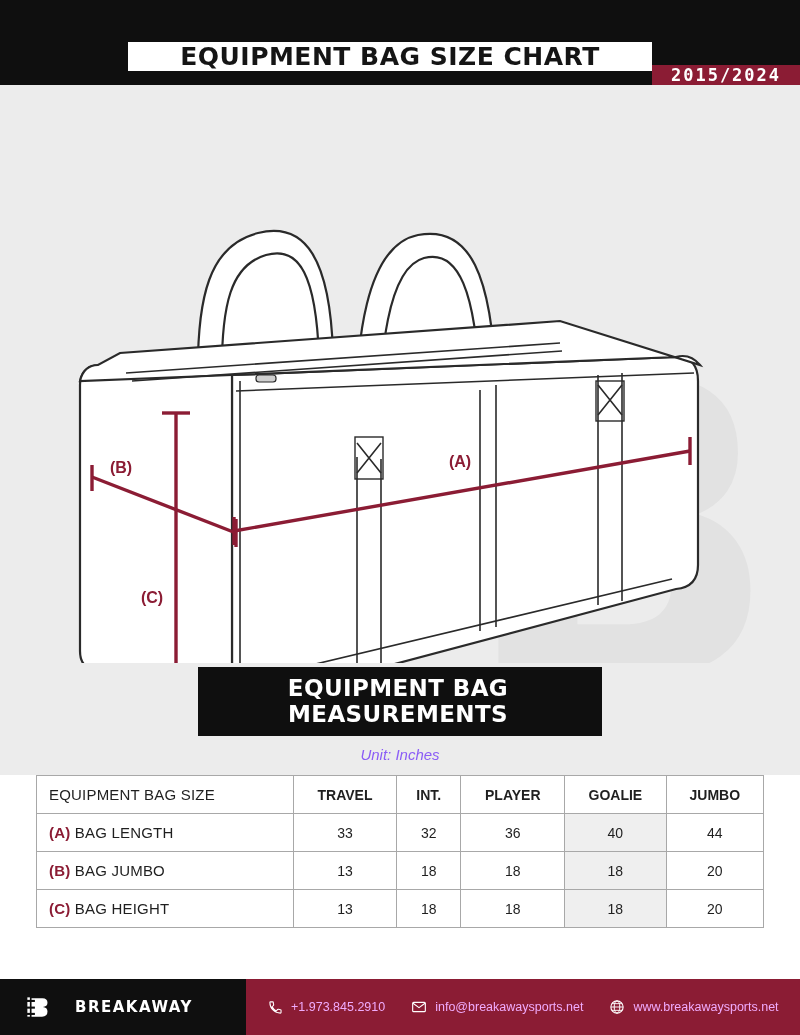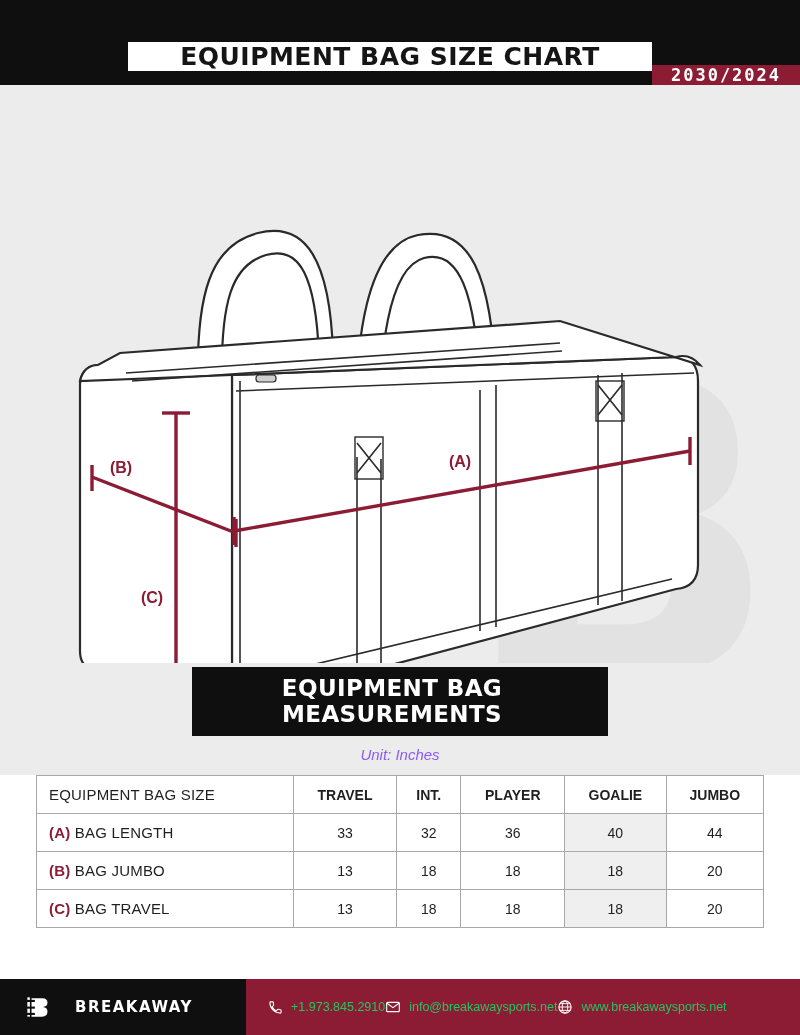--- a/index.html
+++ b/index.html
@@ -109,21 +109,21 @@
   .measure-banner {
     margin: 0 auto;
     width: 400px;
     background: #0f0f0f;
     color: #ffffff;
     text-align: center;
     font-family: "DejaVu Sans", sans-serif;
     font-weight: bold;
     font-size: 23px;
     letter-spacing: 0.4px;
-    padding: 8px 16px 9px 0;
+    padding: 8px 4px 9px 0;
     position: relative;
     z-index: 2;
   }
   .unit-line {
     text-align: center;
     font-style: italic;
     font-size: 15px;
     color: #8b5cf6;
     padding: 10px 0 12px 0;
     position: relative;
@@ -202,22 +202,23 @@
     font-family: "DejaVu Sans", sans-serif;
     font-weight: bold;
     font-size: 15px;
     letter-spacing: 1.5px;
   }
   .footer-right {
     flex: 1;
     background: #8b1c34;
     display: flex;
     align-items: center;
+    gap: 26px;
     padding-left: 22px;
-    color: #22c55e;
+    color: #f0abfc;
     font-size: 12.5px;
   }
   .contact-item {
     display: flex;
     align-items: center;
     gap: 8px;
     white-space: nowrap;
   }
   .icon-sm { display: block; }
 </style>
@@ -235,21 +236,21 @@
         <rect x="4" y="45" width="22" height="5" fill="#0f0f0f"></rect>
         <path d="M30 14 L44 14 Q50 14 50 21 Q50 28 43 28 L30 28 Z" fill="#8b1c34"></path>
         <path d="M30 35 L44 35 Q50 35 50 43 Q50 50 43 50 L30 50 Z" fill="#8b1c34"></path>
       </svg>
     </div>
   </div>
   <div class="header-center">
     <div class="header-title">EQUIPMENT BAG SIZE CHART</div>
   </div>
   <div class="header-right">
-    <div class="header-year">2030/2024</div>
+    <div class="header-year">2015/2024</div>
   </div>
 </div>
 
 <div class="diagram-area">
   <div class="watermark">B</div>
 
   <svg class="bag-svg" width="800" height="578" viewBox="0 0 800 578">
     <defs>
       <style>
         .bagline { fill:#ffffff; stroke:#2a2a2a; stroke-width:2.2; }
@@ -352,21 +353,21 @@
         </td>
         <td>13</td>
         <td>18</td>
         <td>18</td>
         <td class="highlight">18</td>
         <td>20</td>
       </tr>
       <tr>
         <td class="first-col">
           <span class="row-tag">(C)</span>
-          <span class="row-label">BAG TRAVEL</span>
+          <span class="row-label">BAG HEIGHT</span>
         </td>
         <td>13</td>
         <td>18</td>
         <td>18</td>
         <td class="highlight">18</td>
         <td>20</td>
       </tr>
     </tbody>
   </table>
 </div>

